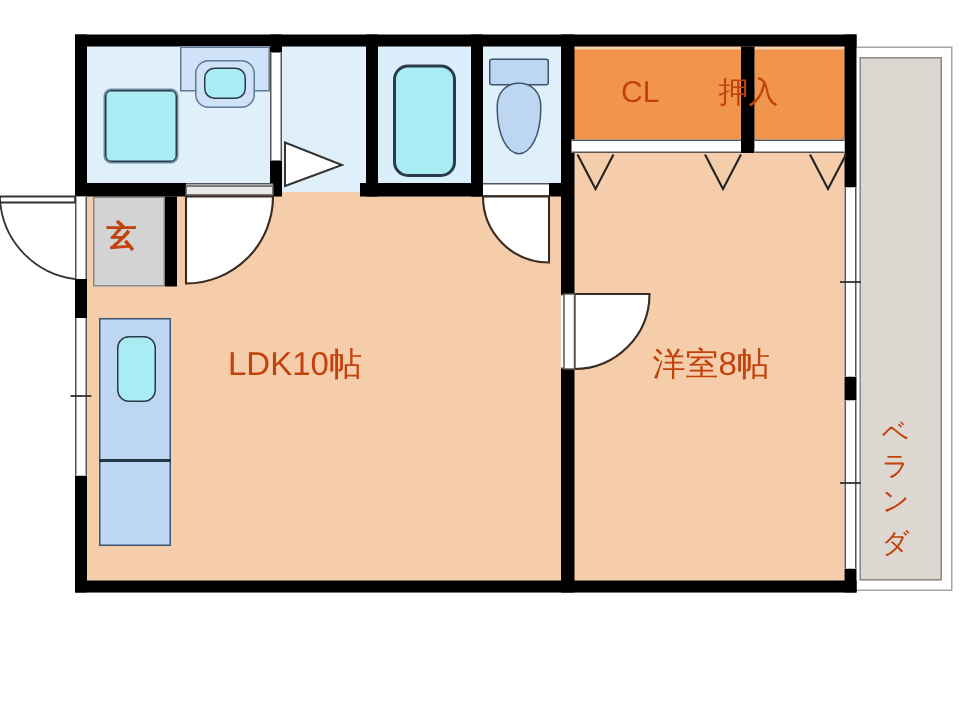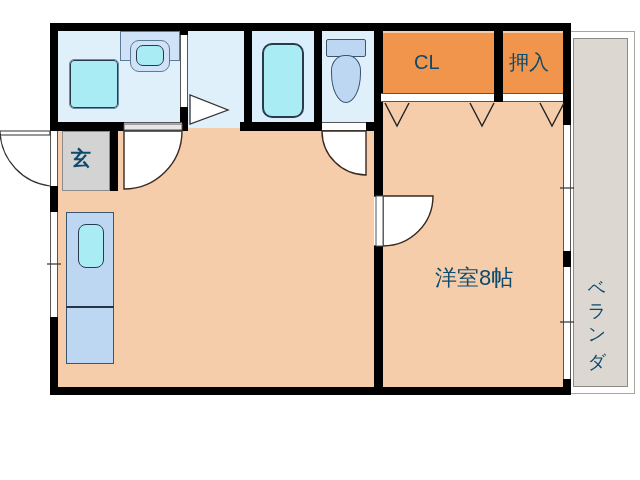--- a/index.html
+++ b/index.html
@@ -42,21 +42,21 @@
     box-sizing: border-box;
     border: 1.6px solid #2b3a4a;
   }
   .fx-cyan   { background: #a9ecf4; }
   .fx-blue   { background: #bdd7f3; }
   .fx-pale   { background: #cfe2f7; }
 
   
   .label {
     position: absolute;
-    color: #0c4a6e;
+    color: #c2410c;
     font-family: "Liberation Sans", "DejaVu Sans", sans-serif;
     white-space: nowrap;
     line-height: 1;
   }
   .label-room    { font-size: 22px; font-weight: 400; letter-spacing: 0px; }
   .label-closet  { font-size: 20px; font-weight: 400; }
   .label-genkan  { font-size: 20px; font-weight: 700; }
   .label-vert {
     writing-mode: vertical-rl;
     text-orientation: upright;
@@ -208,25 +208,26 @@
       <path d="M 540 103 L 552 126 L 564 103"></path>
     </g>
 
     <g stroke="#333333" stroke-width="1.2">
       <line x1="47" y1="264" x2="61" y2="264"></line>
       <line x1="560" y1="188" x2="574" y2="188"></line>
       <line x1="560" y1="322" x2="574" y2="322"></line>
     </g>
   </svg>
 
-
-  <div class="label label-room" style="left:435px; top:232px;margin-top:35px;">洋室8帖</div>
+  <div class="label label-room" style="left:152px; top:232px;">LDK10帖</div>
+
+  <div class="label label-room" style="left:435px; top:232px;">洋室8帖</div>
 
   <div class="label label-genkan" style="left:71px; top:148px;">玄</div>
 
   <div class="label label-closet" style="left:414px; top:52px;">CL</div>
 
-  <div class="label label-closet" style="left:509px; top:52px;">押入</div>
+  <div class="label label-closet" style="left:479px; top:52px;">押入</div>
 
   <div class="label label-vert" style="left:588px; top:268px;">ベランダ</div>
 
 
 </div>
 
 </body></html>

